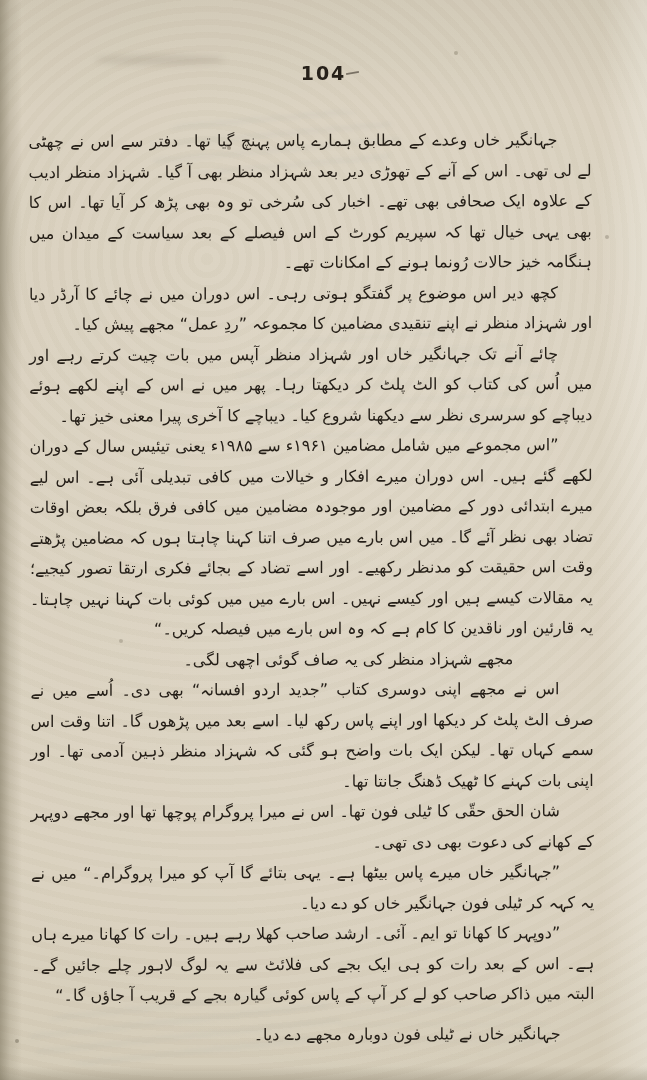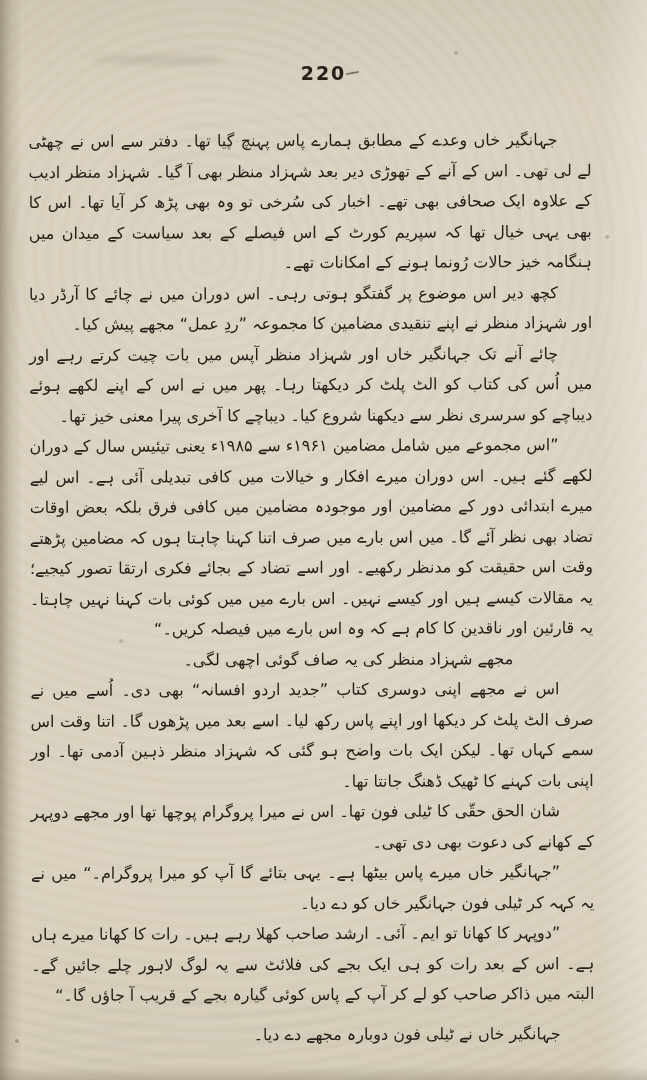--- a/index.html
+++ b/index.html
@@ -104,21 +104,21 @@
 <div class="page">
   <div class="mottle"></div>
 
   <div class="ghost g1"></div>
   <div class="ghost g2"></div>
   <div class="ghost g3"></div>
   <div class="ghost g4"></div>
 
   <div class="smudge-top"></div>
 
-  <div class="folio">220</div>
+  <div class="folio">104</div>
   <div class="folio-dash"></div>
 
   <div class="text-block">
     <p>جہانگیر خاں وعدے کے مطابق ہمارے پاس پہنچ گیا تھا۔ دفتر سے اس نے چھٹی لے لی تھی۔ اس کے آنے کے تھوڑی دیر بعد شہزاد منظر بھی آ گیا۔ شہزاد منظر ادیب کے علاوہ ایک صحافی بھی تھے۔ اخبار کی سُرخی تو وہ بھی پڑھ کر آیا تھا۔ اس کا بھی یہی خیال تھا کہ سپریم کورٹ کے اس فیصلے کے بعد سیاست کے میدان میں ہنگامہ خیز حالات رُونما ہونے کے امکانات تھے۔</p>
     <p>کچھ دیر اس موضوع پر گفتگو ہوتی رہی۔ اس دوران میں نے چائے کا آرڈر دیا اور شہزاد منظر نے اپنے تنقیدی مضامین کا مجموعہ ”ردِ عمل“ مجھے پیش کیا۔</p>
     <p>چائے آنے تک جہانگیر خاں اور شہزاد منظر آپس میں بات چیت کرتے رہے اور میں اُس کی کتاب کو الٹ پلٹ کر دیکھتا رہا۔ پھر میں نے اس کے اپنے لکھے ہوئے دیباچے کو سرسری نظر سے دیکھنا شروع کیا۔ دیباچے کا آخری پیرا معنی خیز تھا۔</p>
     <p>”اس مجموعے میں شامل مضامین ۱۹۶۱ء سے ۱۹۸۵ء یعنی تیئیس سال کے دوران لکھے گئے ہیں۔ اس دوران میرے افکار و خیالات میں کافی تبدیلی آئی ہے۔ اس لیے میرے ابتدائی دور کے مضامین اور موجودہ مضامین میں کافی فرق بلکہ بعض اوقات تضاد بھی نظر آئے گا۔ میں اس بارے میں صرف اتنا کہنا چاہتا ہوں کہ مضامین پڑھتے وقت اس حقیقت کو مدنظر رکھیے۔ اور اسے تضاد کے بجائے فکری ارتقا تصور کیجیے؛ یہ مقالات کیسے ہیں اور کیسے نہیں۔ اس بارے میں میں کوئی بات کہنا نہیں چاہتا۔ یہ قارئین اور ناقدین کا کام ہے کہ وہ اس بارے میں فیصلہ کریں۔“</p>
     <p class="p-short">مجھے شہزاد منظر کی یہ صاف گوئی اچھی لگی۔</p>
     <p>اس نے مجھے اپنی دوسری کتاب ”جدید اردو افسانہ“ بھی دی۔ اُسے میں نے صرف الٹ پلٹ کر دیکھا اور اپنے پاس رکھ لیا۔ اسے بعد میں پڑھوں گا۔ اتنا وقت اس سمے کہاں تھا۔ لیکن ایک بات واضح ہو گئی کہ شہزاد منظر ذہین آدمی تھا۔ اور اپنی بات کہنے کا ٹھیک ڈھنگ جانتا تھا۔</p>
     <p>شان الحق حقّی کا ٹیلی فون تھا۔ اس نے میرا پروگرام پوچھا تھا اور مجھے دوپہر کے کھانے کی دعوت بھی دی تھی۔</p>

